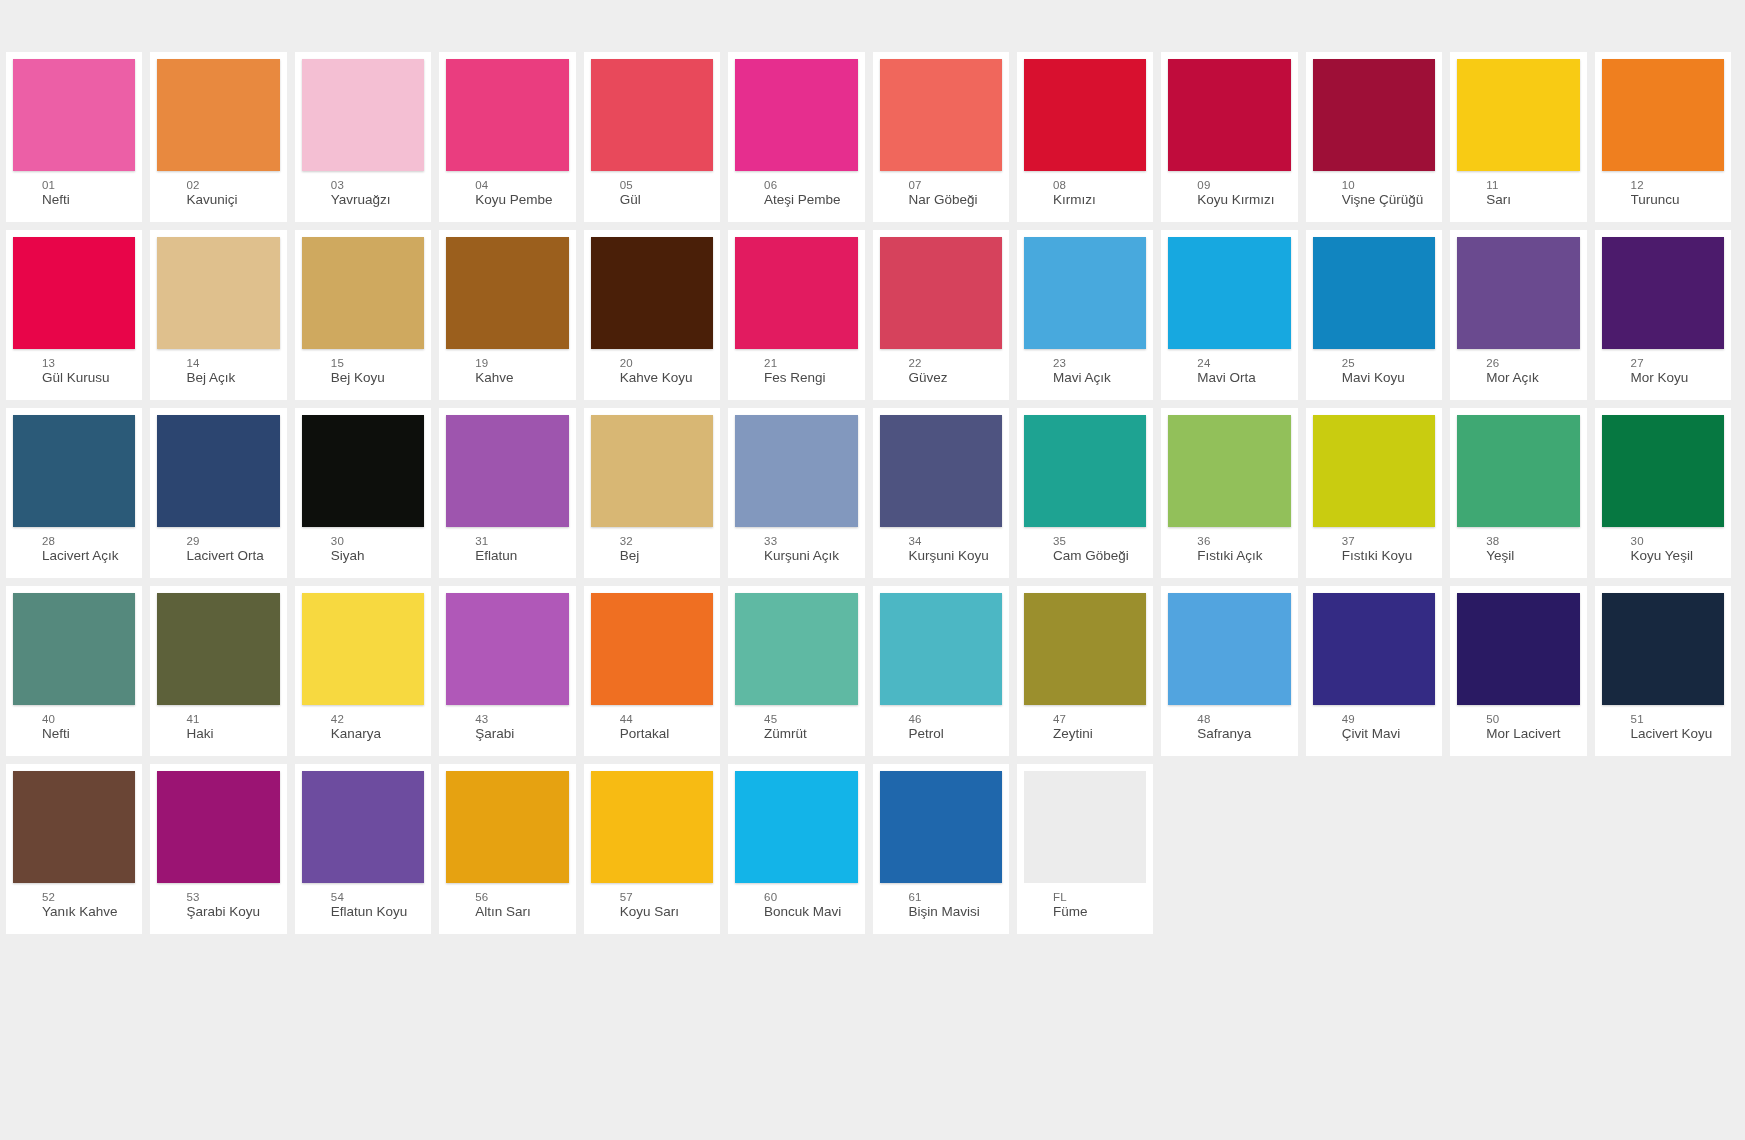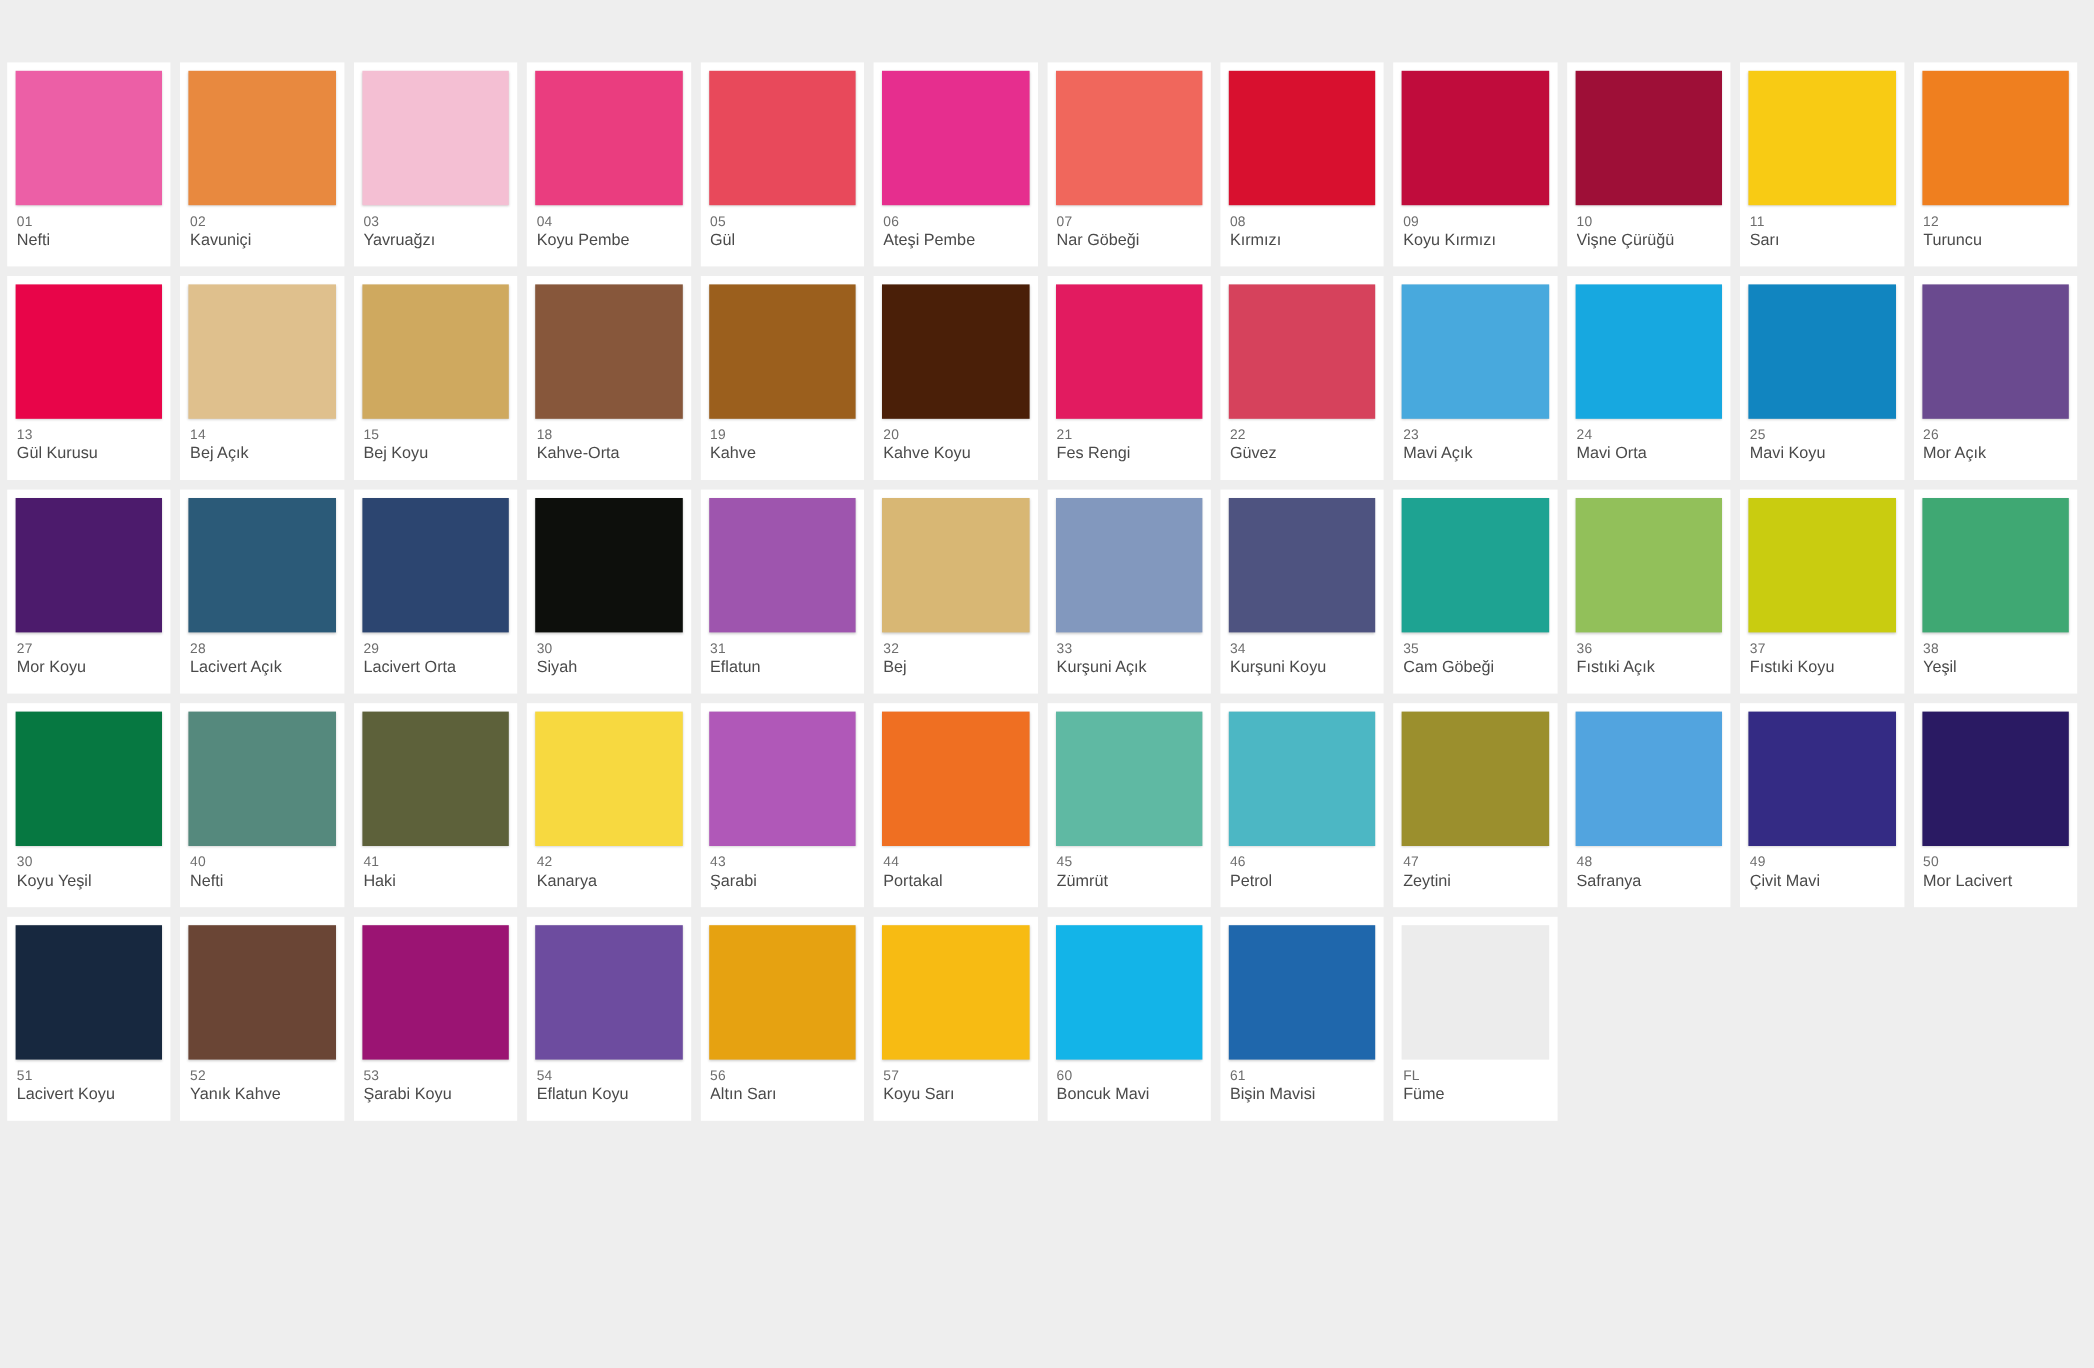--- a/index.html
+++ b/index.html
@@ -45,20 +45,21 @@
     width: 100%;
     height: 112px;
     flex: 0 0 112px;
     box-shadow: 0 1px 2px rgba(0,0,0,0.20);
   }
 
   .swatch-meta {
     padding-top: 7px;
     padding-left: 1px;
     line-height: 1.22;
+    margin-left: 28px;
   }
 
   .swatch-code {
     font-size: 11.5px;
     color: #6d6d6d;
     letter-spacing: 0.2px;
     display: block;
     height: 14px;
   }
 
@@ -180,27 +181,20 @@
         </div>
       </div>
       <div class="swatch-card">
         <div class="swatch-chip" style="background: rgb(207, 169, 95);"></div>
         <div class="swatch-meta">
           <span class="swatch-code">15</span>
           <span class="swatch-name">Bej Koyu</span>
         </div>
       </div>
       <div class="swatch-card">
-        <div class="swatch-chip" style="background: rgb(135, 87, 59);"></div>
-        <div class="swatch-meta">
-          <span class="swatch-code">18</span>
-          <span class="swatch-name">Kahve-Orta</span>
-        </div>
-      </div>
-      <div class="swatch-card">
         <div class="swatch-chip" style="background: rgb(155, 95, 29);"></div>
         <div class="swatch-meta">
           <span class="swatch-code">19</span>
           <span class="swatch-name">Kahve</span>
         </div>
       </div>
       <div class="swatch-card">
         <div class="swatch-chip" style="background: rgb(74, 31, 8);"></div>
         <div class="swatch-meta">
           <span class="swatch-code">20</span>

